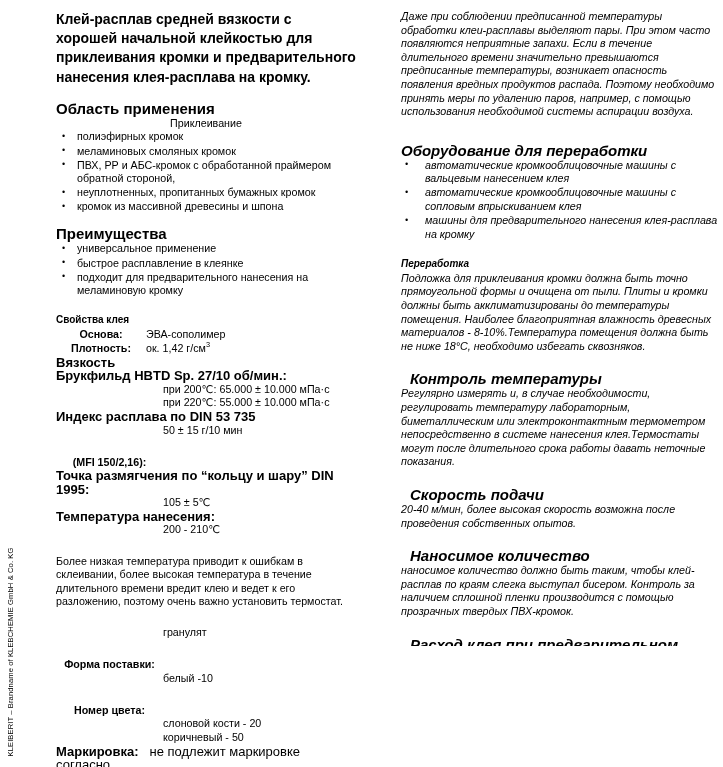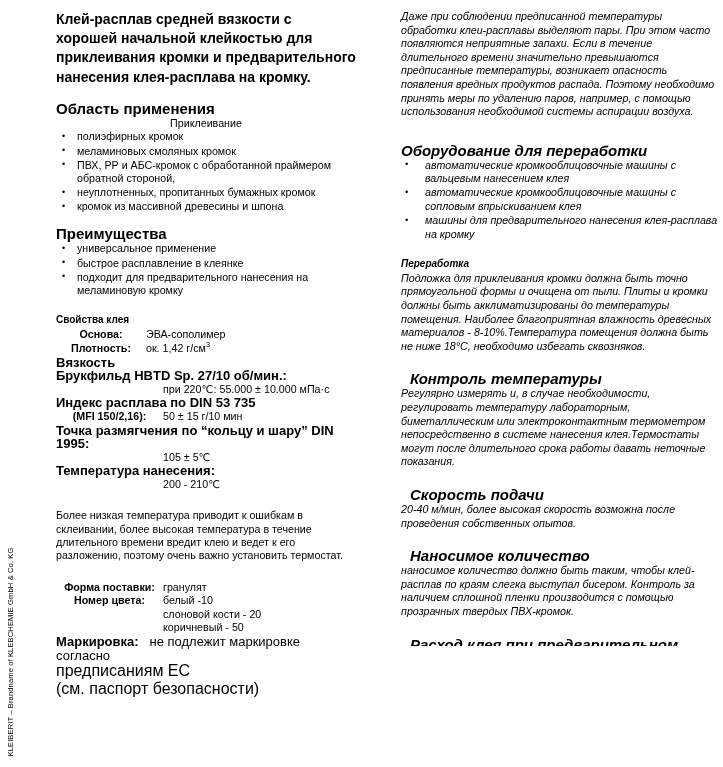--- a/index.html
+++ b/index.html
@@ -127,21 +127,21 @@
     text-align: center;
   }
   .spec-row .lbl {
     font-weight: bold;
     flex: 0 0 auto;
   }
   .spec-row .val {
     font-weight: normal;
   }
   .spec-label-w1 { width: 90px; }
-  .spec-label-w2 { width: 107px; }
+  .spec-label-w2 { width: 107px; margin-top: 32px; }
 
   .spec-full {
     font-size: 13px;
     line-height: 13.6px;
     font-weight: bold;
   }
   .spec-full .reg { font-weight: normal; }
   .spec-indent {
     font-size: 10.7px;
     line-height: 13.6px;
@@ -207,20 +207,21 @@
 
   <div class="spec-row">
     <span class="lbl spec-label-w1">Плотность:</span>
     <span class="val"><span>ок. 1,42 г/см</span><sup>3</sup></span>
   </div>
 
   <div class="spec-full">Вязкость</div>
 
   <div class="spec-full"><span>Брукфильд HBTD </span><span>Sp. 27/10 об/мин.:</span></div>
 
+  <div class="spec-indent">при 200℃: 65.000 ± 10.000  мПа·с</div>
   <div class="spec-indent">при 220℃: 55.000 ± 10.000  мПа·с</div>
 
   <div class="spec-full">Индекс расплава по DIN 53 735</div>
 
   <div class="spec-row">
     <span class="lbl spec-label-w2">(MFI 150/2,16):</span>
     <span class="val">50 ± 15 г/10 мин</span>
   </div>
 
   <div class="spec-full">Точка размягчения по “кольцу и шару” DIN 1995:</div>

